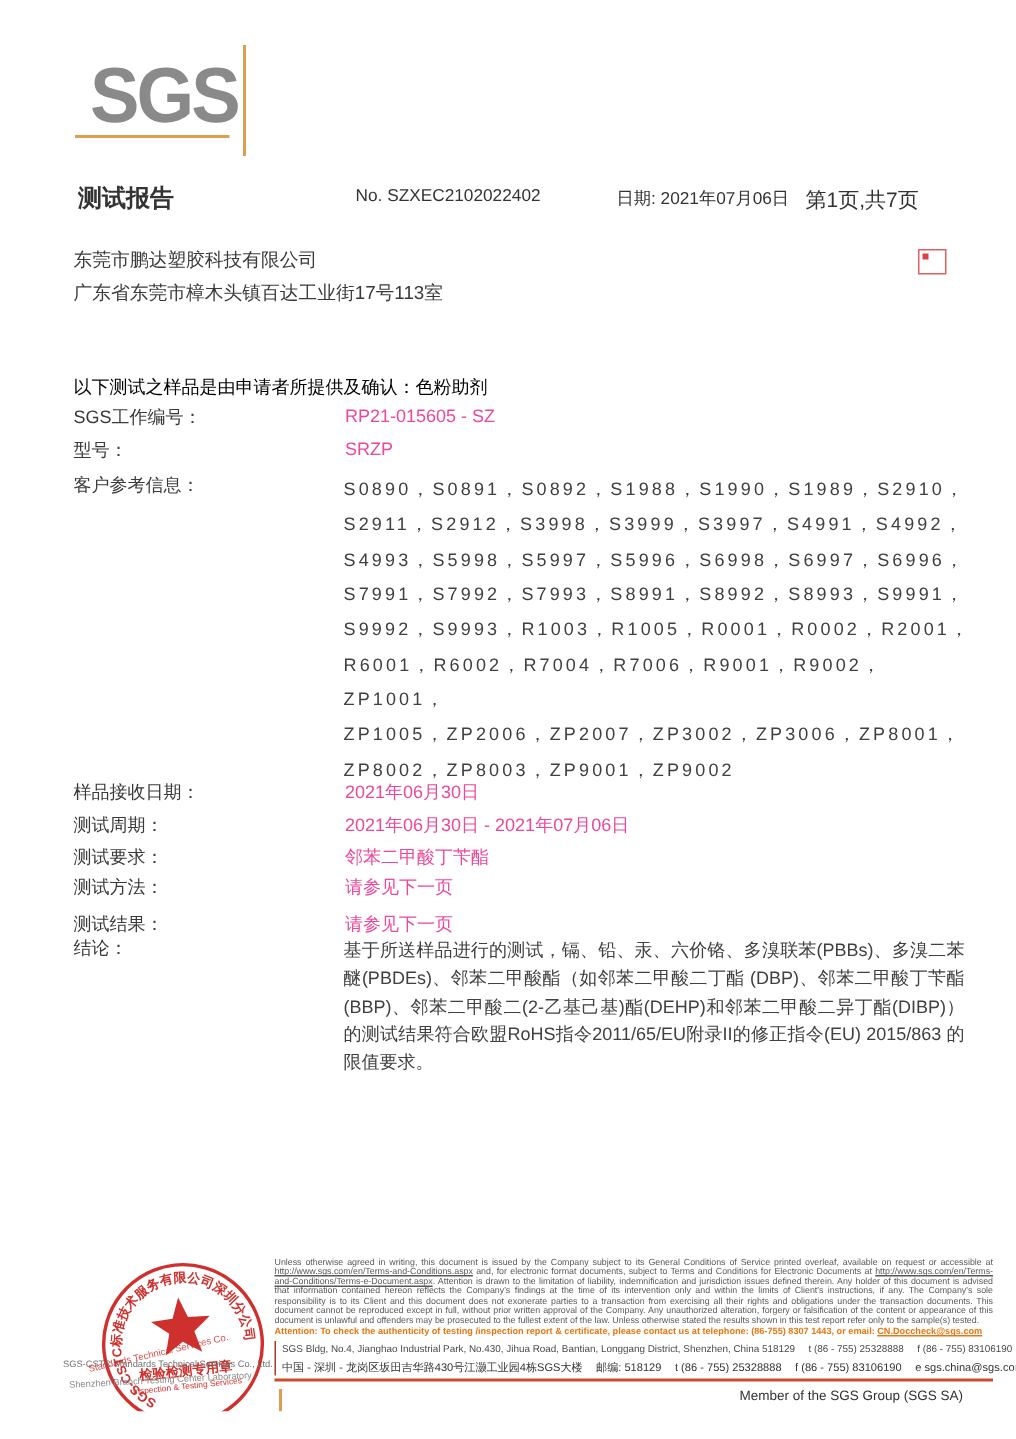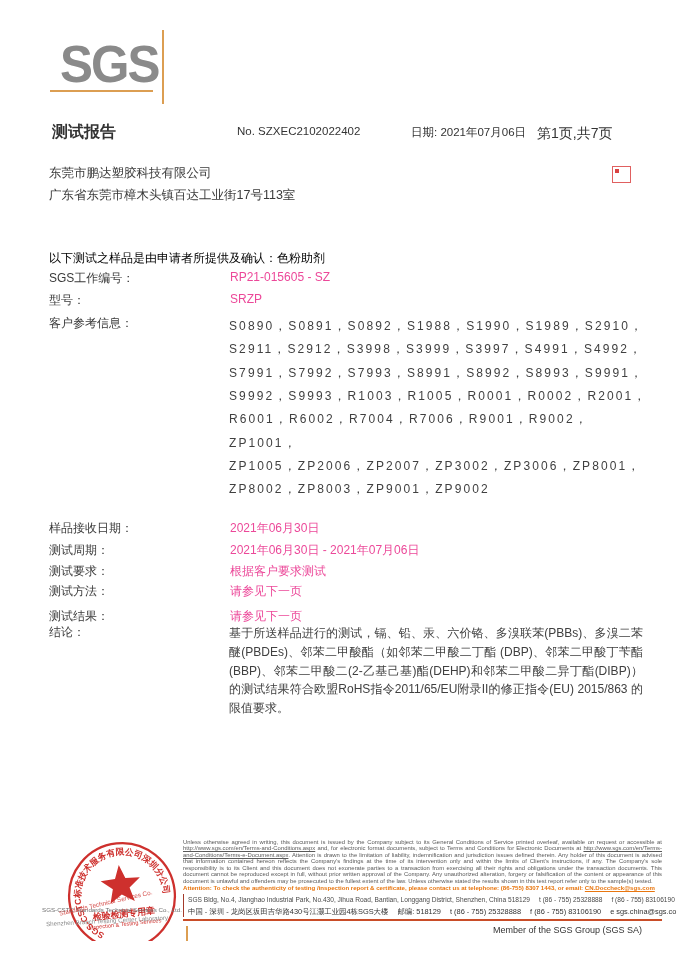--- a/index.html
+++ b/index.html
@@ -78,38 +78,39 @@
   </div>
   <div class="row" style="top:292px">
     <span class="lbl">型号：</span>
     <span class="val">SRZP</span>
   </div>
   <div class="row" style="top:315px">
     <span class="lbl">客户参考信息：</span>
     <div class="ref-lines">
       <div>S0890，S0891，S0892，S1988，S1990，S1989，S2910，</div>
       <div>S2911，S2912，S3998，S3999，S3997，S4991，S4992，</div>
+      <div>S4993，S5998，S5997，S5996，S6998，S6997，S6996，</div>
       <div>S7991，S7992，S7993，S8991，S8992，S8993，S9991，</div>
       <div>S9992，S9993，R1003，R1005，R0001，R0002，R2001，</div>
       <div>R6001，R6002，R7004，R7006，R9001，R9002，ZP1001，</div>
       <div>ZP1005，ZP2006，ZP2007，ZP3002，ZP3006，ZP8001，</div>
       <div>ZP8002，ZP8003，ZP9001，ZP9002</div>
     </div>
   </div>
   <div class="row" style="top:520px">
     <span class="lbl">样品接收日期：</span>
     <span class="val">2021年06月30日</span>
   </div>
   <div class="row" style="top:542px">
     <span class="lbl">测试周期：</span>
     <span class="val">2021年06月30日 - 2021年07月06日</span>
   </div>
   <div class="row" style="top:563px">
     <span class="lbl">测试要求：</span>
-    <span class="val">根据客户要求测试</span>
+    <span class="val">邻苯二甲酸丁苄酯</span>
   </div>
   <div class="row" style="top:583px">
     <span class="lbl">测试方法：</span>
     <span class="val">请参见下一页</span>
   </div>
   <div class="row" style="top:608px">
     <span class="lbl">测试结果：</span>
     <span class="val">请参见下一页</span>
   </div>
   <div class="row" style="top:624px">

